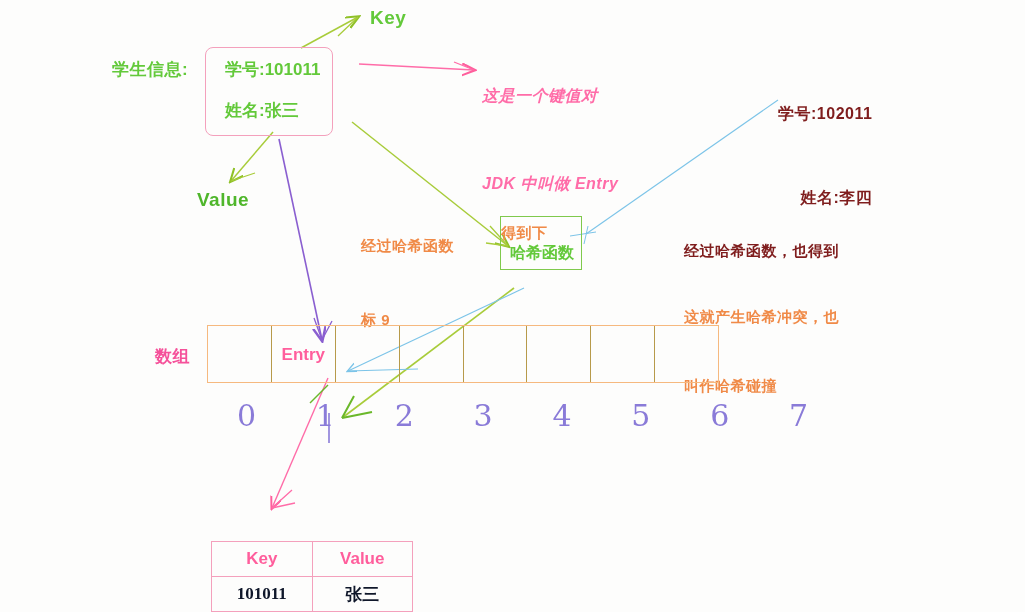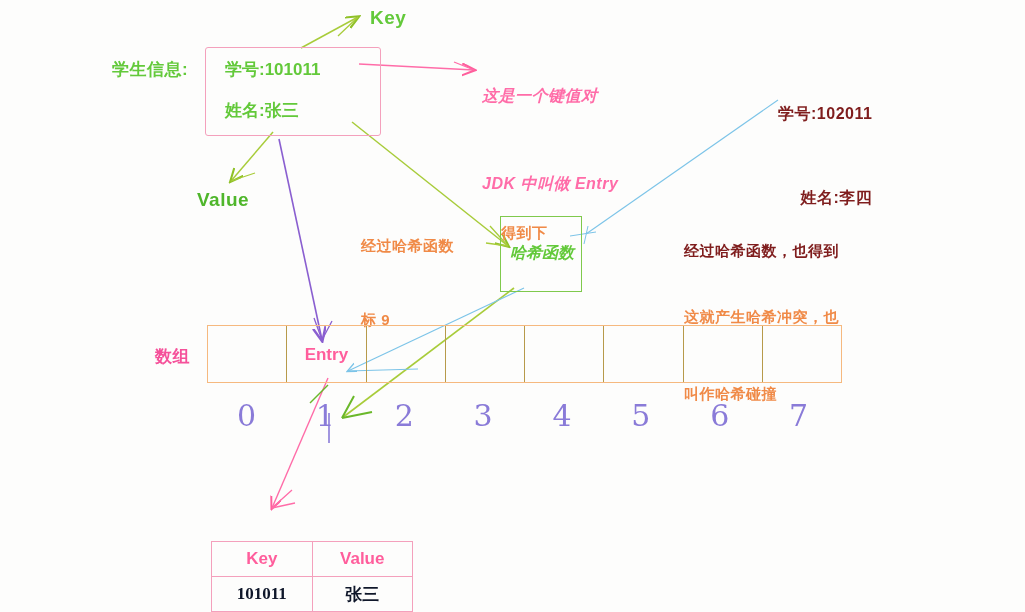--- a/index.html
+++ b/index.html
@@ -35,24 +35,24 @@
   .c-green-d { color: #4fb62b; }
   .c-pink    { color: #ff6ca8; }
   .c-pink-d  { color: #f5519a; }
   .c-orange  { color: #f08a47; }
   .c-blue    { color: #7f1d1d; }
 
   
   #student-box {
     position: absolute;
     left: 205px; top: 47px;
-    width: 176px; height: 89px;
+    width: 128px; height: 89px;
     border: 1.6px solid #f4a0bc;
     box-sizing: border-box;
-    border-radius: 3px;
+    border-radius: 8px;
   }
   #student-box .row {
     position: absolute;
     left: 19px;
     font-size: 17px;
     font-weight: 700;
     color: #63c93a;
   }
   #student-box .row.r1 { top: 10px; }
   #student-box .row.r2 { top: 51px; }
@@ -95,24 +95,23 @@
     position: absolute;
     left: 140px; top: 0;
     white-space: pre;
     margin-top: 31px;
   }
 
   
   #hash-box {
     position: absolute;
     left: 500px; top: 216px;
-    width: 82px; height: 76px;
+    width: 82px; height: 54px;
     border: 1.6px solid #7fc94c;
     box-sizing: border-box;
-    font-style: italic;
   }
   #hash-box .t {
     position: absolute;
     left: 3px; top: 26px;
     width: 76px;
     text-align: center;
     font-size: 16px;
     font-weight: 700;
     color: #63c93a;
   }
@@ -120,31 +119,31 @@
   
   #blue-note {
     left: 684px; top: 196px;
     font-size: 15px; font-weight: 700;
   }
   #blue-note .l2 { margin-top: 9px; }
   #collision-note {
     left: 684px; top: 262px;
     font-size: 15px; font-weight: 700;
   }
-  #collision-note .l2 { margin-top: 12px; }
+  #collision-note .l2 { margin-top: 4px; }
 
   
   #array-label {
     left: 155px; top: 345px;
     font-size: 17px; font-weight: 700;
   }
   #array {
     position: absolute;
     left: 207px; top: 325px;
-    width: 635px; height: 58px;
+    width: 512px; height: 58px;
     display: flex;
     border: 1.5px solid #f6b97f;
     box-sizing: border-box;
   }
   #array .cell {
     flex: 1 1 0;
     position: relative;
     border-right: 1.3px solid #b79a4a;
     box-sizing: border-box;
   }

